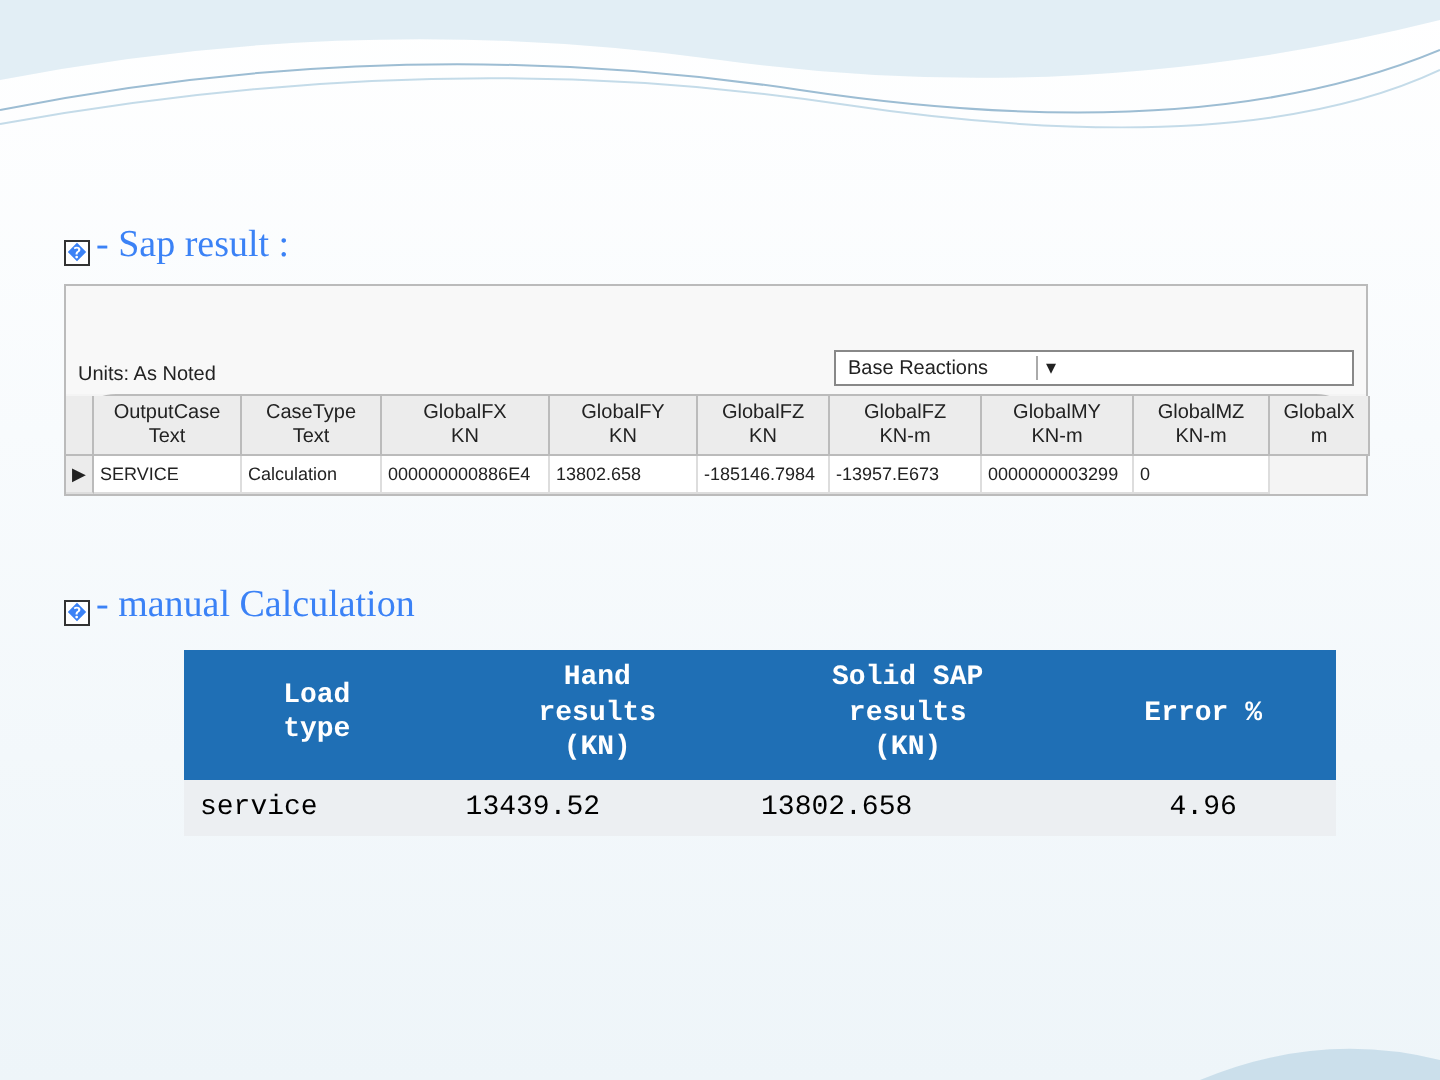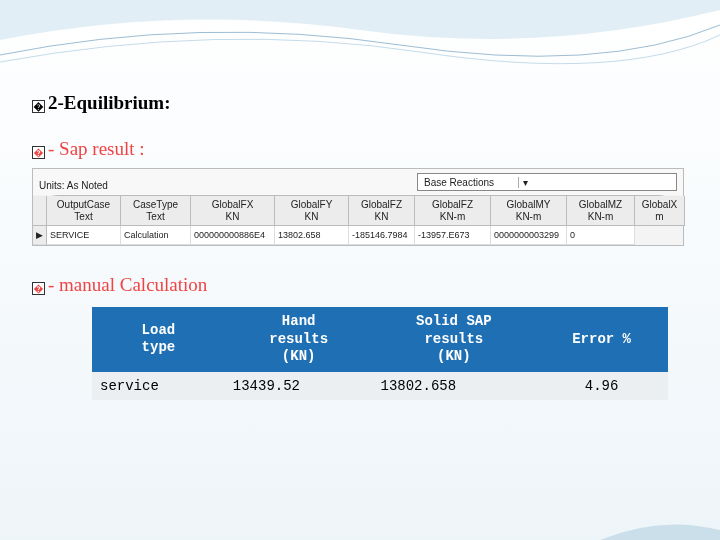--- a/index.html
+++ b/index.html
@@ -25,21 +25,21 @@
     right: 32px;
   }
   .heading {
     font-size: 19px;
     font-weight: bold;
     color: #000;
     margin-bottom: 24px;
   }
   .subheading {
     font-size: 19px;
-    color: #ef4444;
+    color: #3b82f6;
     margin-bottom: 8px;
     margin-top: 20px;
   }
   .placeholder-box {
     display: inline-block;
     width: 13px;
     height: 13px;
     border: 1px solid #333;
     background: #fff;
     vertical-align: -1px;
@@ -161,33 +161,30 @@
 
 <div class="top-decoration">
   <svg viewBox="0 0 720 80" preserveAspectRatio="none">
     <path d="M0,40 Q180,5 360,30 T720,10 L720,0 L0,0 Z" fill="#cfe3ef" opacity="0.6"></path>
     <path d="M0,55 Q200,15 400,45 T720,25" fill="none" stroke="#3b7ca8" stroke-width="1" opacity="0.5"></path>
     <path d="M0,62 Q220,22 420,52 T720,35" fill="none" stroke="#6fa7c9" stroke-width="1" opacity="0.4"></path>
   </svg>
 </div>
 
 <div class="content">
-  <div class="heading">
-    <span class="placeholder-box">�</span><span>2-Equilibrium:</span>
-  </div>
 
   <div class="subheading">
     <span class="placeholder-box">�</span><span>- Sap result  :</span>
   </div>
 
   <div class="sap-window">
     <div class="sap-toolbar">
       <span class="sap-units-label">Units: As Noted</span>
       <div class="sap-toolbar-spacer"></div>
-      <div class="sap-combo" style="width:260px;">
+      <div class="sap-combo" style="width:260px;margin-top:28px;">
         <span class="combo-text">Base Reactions</span>
         <span class="chev">▾</span>
       </div>
     </div>
     <div class="sap-grid">
       <div class="sap-grid-row header">
         <div class="cell row-handle two-line">
             <span></span>
             <span></span>
           </div>
@@ -235,21 +232,21 @@
         <div class="cell">000000000886E4</div>
         <div class="cell">13802.658</div>
         <div class="cell">-185146.7984</div>
         <div class="cell">-13957.E673</div>
         <div class="cell">0000000003299</div>
         <div class="cell">0</div>
       </div>
     </div>
   </div>
 
-  <div class="subheading" style="margin-top:28px;">
+  <div class="subheading" style="margin-top:44px;">
     <span class="placeholder-box">�</span><span>- manual Calculation</span>
   </div>
 
   <table class="comp-table">
     <thead>
       <tr>
         <th>
           <span>Load</span><br>
           <span>type</span>
         </th>

